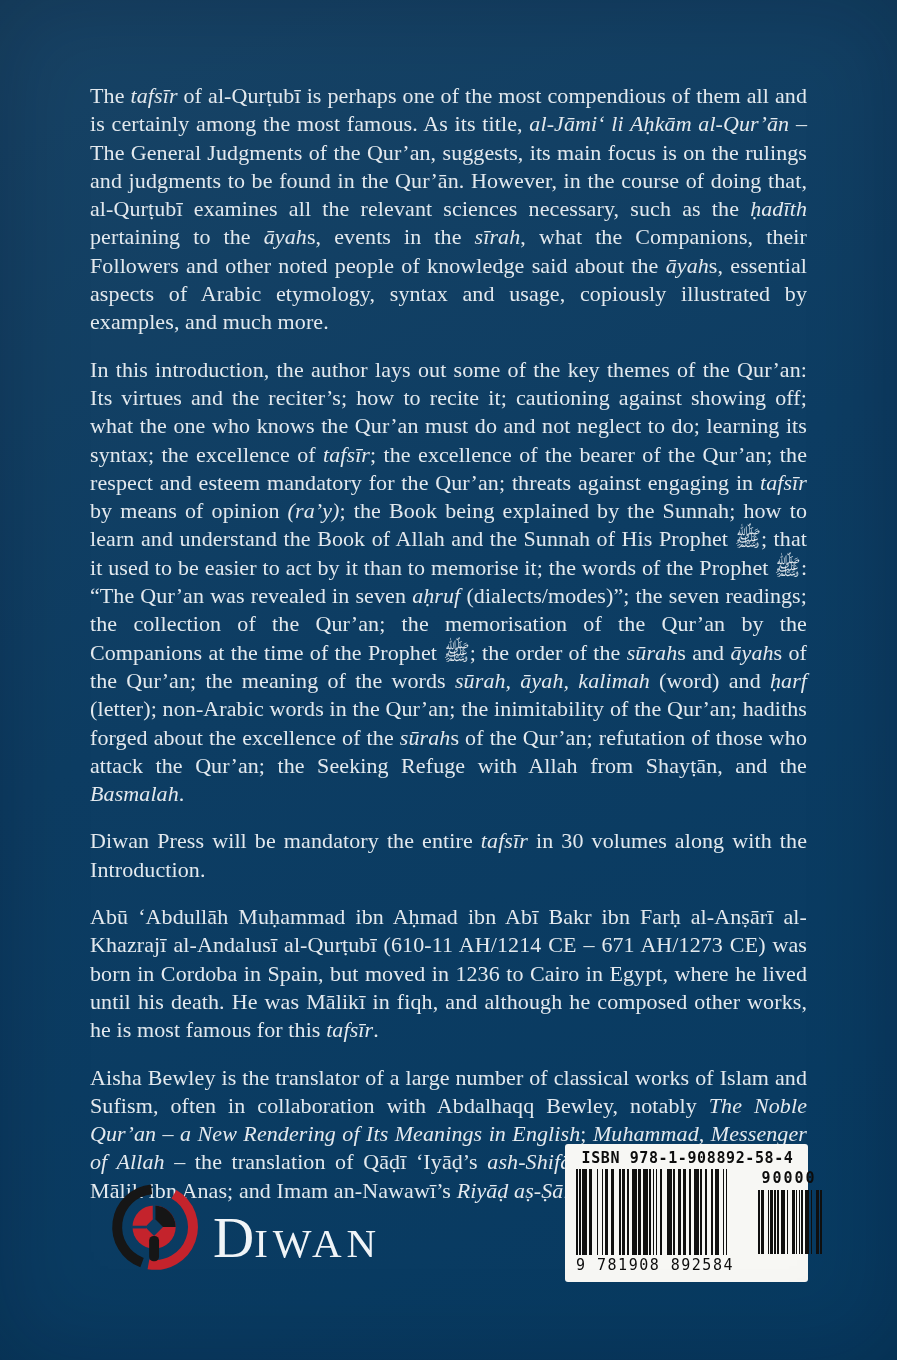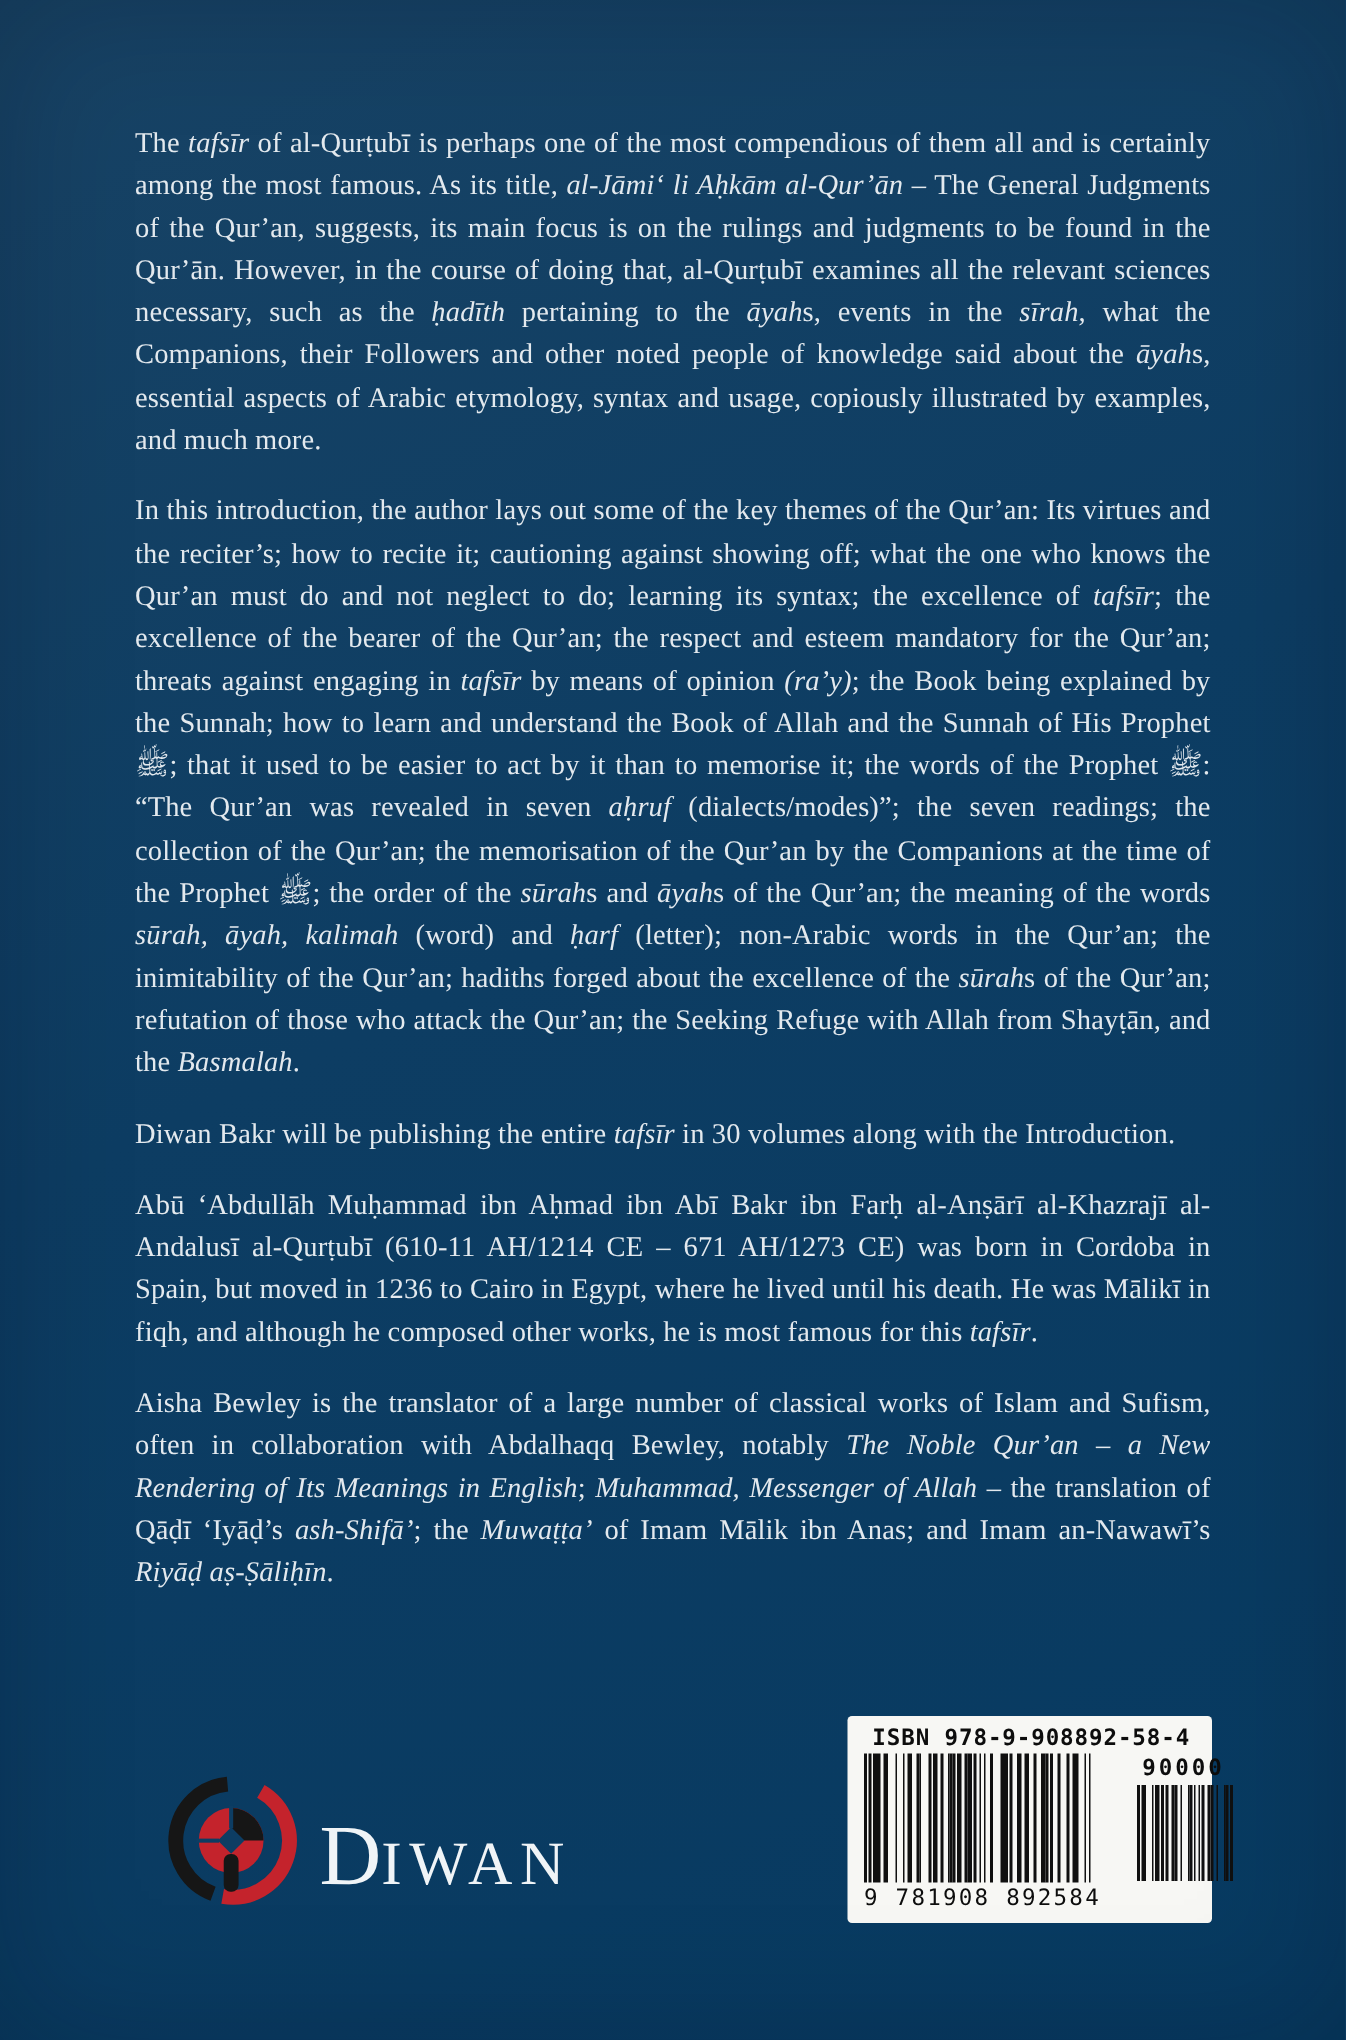--- a/index.html
+++ b/index.html
@@ -20,21 +20,21 @@
     position: absolute; inset: 0;
     box-shadow: inset 0 0 90px rgba(0,8,24,0.22);
     pointer-events: none;
   }
   .text-block {
     position: absolute;
     left: 90px; top: 82px; width: 717px;
   }
   p.para {
     margin: 0 0 19px 0;
-    font-size: 19px;
+    font-size: 22px;
     line-height: 28.3px;
     text-align: justify;
     letter-spacing: 0.1px;
   }
   p.para .it { font-style: italic; }
 
   
   .logo {
     position: absolute;
     left: 110px; top: 1182px;
@@ -86,21 +86,21 @@
   .addon-bars { height: 64px; }
 </style>
 </head>
 <body>
 
 <div class="cover">
 
   <div class="text-block">
       <p class="para"><span>The </span><span class="it">tafsīr</span><span> of al-Qurṭubī is perhaps one of the most compendious of them all and is certainly among the most famous. As its title, </span><span class="it">al-Jāmi‘ li Aḥkām al-Qur’ān</span><span> – The General Judgments of the Qur’an, suggests, its main focus is on the rulings and judgments to be found in the Qur’ān. However, in the course of doing that, al-Qurṭubī examines all the relevant sciences necessary, such as the </span><span class="it">ḥadīth</span><span> pertaining to the </span><span class="it">āyah</span><span>s</span><span>, events in the </span><span class="it">sīrah</span><span>, what the Companions, their Followers and other noted people of knowledge said about the </span><span class="it">āyah</span><span>s</span><span>, essential aspects of Arabic etymology, syntax and usage, copiously illustrated by examples, and much more.</span></p>
       <p class="para"><span>In this introduction, the author lays out some of the key themes of the Qur’an: Its virtues and the reciter’s; how to recite it; cautioning against showing off; what the one who knows the Qur’an must do and not neglect to do; learning its syntax; the excellence of </span><span class="it">tafsīr</span><span>; the excellence of the bearer of the Qur’an; the respect and esteem mandatory for the Qur’an; threats against engaging in </span><span class="it">tafsīr</span><span> by means of opinion </span><span class="it">(ra’y)</span><span>; the Book being explained by the Sunnah; how to learn and understand the Book of Allah and the Sunnah of His Prophet ﷺ; that it used to be easier to act by it than to memorise it; the words of the Prophet ﷺ: “The Qur’an was revealed in seven </span><span class="it">aḥruf</span><span> (dialects/modes)”; the seven readings; the collection of the Qur’an; the memorisation of the Qur’an by the Companions at the time of the Prophet ﷺ; the order of the </span><span class="it">sūrah</span><span>s</span><span> and </span><span class="it">āyah</span><span>s</span><span> of the Qur’an; the meaning of the words </span><span class="it">sūrah, āyah, kalimah</span><span> (word) and </span><span class="it">ḥarf</span><span> (letter); non-Arabic words in the Qur’an; the inimitability of the Qur’an; hadiths forged about the excellence of the </span><span class="it">sūrah</span><span>s</span><span> of the Qur’an; refutation of those who attack the Qur’an; the Seeking Refuge with Allah from Shayṭān, and the </span><span class="it">Basmalah</span><span>.</span></p>
-      <p class="para"><span>Diwan Bakr will be publishing the entire </span><span class="it">tafsīr</span><span> in 30 volumes along with the Introduction.</span></p>
+      <p class="para"><span>Diwan Press will be mandatory the entire </span><span class="it">tafsīr</span><span> in 30 volumes along with the Introduction.</span></p>
       <p class="para"><span>Abū ‘Abdullāh Muḥammad ibn Aḥmad ibn Abī Bakr ibn Farḥ  al-Anṣārī al-Khazrajī al-Andalusī al-Qurṭubī (610-11 AH/1214 CE – 671 AH/1273 CE) was born in Cordoba in Spain, but moved in 1236 to Cairo in Egypt, where he lived until his death. He was Mālikī in fiqh, and although he composed other works, he is most famous for this </span><span class="it">tafsīr</span><span>.</span></p>
       <p class="para"><span>Aisha Bewley is the translator of a large number of classical works of Islam and Sufism, often in collaboration with Abdalhaqq Bewley, notably </span><span class="it">The Noble Qur’an – a New Rendering of Its Meanings in English</span><span>; </span><span class="it">Muhammad, Messenger of Allah</span><span> – the translation of Qāḍī ‘Iyāḍ’s </span><span class="it">ash-Shifā’</span><span>; the </span><span class="it">Muwaṭṭa’</span><span> of Imam Mālik ibn Anas; and Imam an-Nawawī’s </span><span class="it">Riyāḍ aṣ-Ṣāliḥīn</span><span>.</span></p>
     </div>
 
   <div class="logo">
     <svg class="logo-emblem" viewBox="0 0 100 100" aria-hidden="true">
       <path d="M 46.3 8.2 A 42 42 0 0 0 35.6 89.5" stroke="#161616" stroke-width="11" fill="none"></path>
       <path d="M 71 13.6 A 42 42 0 0 1 42.7 91.4" stroke="#c4232c" stroke-width="11" fill="none"></path>
       <circle cx="49" cy="50" r="24" fill="#c4232c"></circle>
       <path d="M 49 50 L 49 26 A 24 24 0 0 1 73 50 Z" fill="#161616"></path>
@@ -108,21 +108,21 @@
       <rect x="42" y="43" width="14" height="14" fill="#0d3d63" transform="rotate(45 49 50)"></rect>
       <rect x="23" y="48.6" width="17" height="3" fill="#0d3d63"></rect>
       <rect x="47.5" y="24" width="3" height="17" fill="#0d3d63"></rect>
     </svg>
     <div class="logo-text">
       <div class="logo-row row1"><span class="lead">D</span><span class="rest">iwan</span></div>
     </div>
   </div>
 
   <div class="barcode-box">
-    <div class="isbn-line">ISBN 978-9-908892-58-4</div>
+    <div class="isbn-line">ISBN 978-1-908892-58-4</div>
     <div class="bc-body">
       <div class="bc-main">
         <div class="bars main-bars"><i style="display: inline-block; height: 100%; width: 1.6px; background: rgb(16, 16, 16);"></i><i style="display: inline-block; height: 100%; width: 1.6px; background: transparent;"></i><i style="display: inline-block; height: 100%; width: 1.6px; background: rgb(16, 16, 16);"></i><i style="display: inline-block; height: 100%; width: 1.6px; background: transparent;"></i><i style="display: inline-block; height: 100%; width: 1.6px; background: rgb(16, 16, 16);"></i><i style="display: inline-block; height: 100%; width: 1.6px; background: rgb(16, 16, 16);"></i><i style="display: inline-block; height: 100%; width: 1.6px; background: rgb(16, 16, 16);"></i><i style="display: inline-block; height: 100%; width: 1.6px; background: transparent;"></i><i style="display: inline-block; height: 100%; width: 1.6px; background: rgb(16, 16, 16);"></i><i style="display: inline-block; height: 100%; width: 1.6px; background: rgb(16, 16, 16);"></i><i style="display: inline-block; height: 100%; width: 1.6px; background: transparent;"></i><i style="display: inline-block; height: 100%; width: 1.6px; background: transparent;"></i><i style="display: inline-block; height: 100%; width: 1.6px; background: transparent;"></i><i style="display: inline-block; height: 100%; width: 1.6px; background: rgb(16, 16, 16);"></i><i style="display: inline-block; height: 100%; width: 1.6px; background: transparent;"></i><i style="display: inline-block; height: 100%; width: 1.6px; background: transparent;"></i><i style="display: inline-block; height: 100%; width: 1.6px; background: rgb(16, 16, 16);"></i><i style="display: inline-block; height: 100%; width: 1.6px; background: transparent;"></i><i style="display: inline-block; height: 100%; width: 1.6px; background: rgb(16, 16, 16);"></i><i style="display: inline-block; height: 100%; width: 1.6px; background: rgb(16, 16, 16);"></i><i style="display: inline-block; height: 100%; width: 1.6px; background: transparent;"></i><i style="display: inline-block; height: 100%; width: 1.6px; background: transparent;"></i><i style="display: inline-block; height: 100%; width: 1.6px; background: rgb(16, 16, 16);"></i><i style="display: inline-block; height: 100%; width: 1.6px; background: rgb(16, 16, 16);"></i><i style="display: inline-block; height: 100%; width: 1.6px; background: transparent;"></i><i style="display: inline-block; height: 100%; width: 1.6px; background: transparent;"></i><i style="display: inline-block; height: 100%; width: 1.6px; background: transparent;"></i><i style="display: inline-block; height: 100%; width: 1.6px; background: rgb(16, 16, 16);"></i><i style="display: inline-block; height: 100%; width: 1.6px; background: transparent;"></i><i style="display: inline-block; height: 100%; width: 1.6px; background: rgb(16, 16, 16);"></i><i style="display: inline-block; height: 100%; width: 1.6px; background: rgb(16, 16, 16);"></i><i style="display: inline-block; height: 100%; width: 1.6px; background: transparent;"></i><i style="display: inline-block; height: 100%; width: 1.6px; background: rgb(16, 16, 16);"></i><i style="display: inline-block; height: 100%; width: 1.6px; background: transparent;"></i><i style="display: inline-block; height: 100%; width: 1.6px; background: transparent;"></i><i style="display: inline-block; height: 100%; width: 1.6px; background: rgb(16, 16, 16);"></i><i style="display: inline-block; height: 100%; width: 1.6px; background: rgb(16, 16, 16);"></i><i style="display: inline-block; height: 100%; width: 1.6px; background: rgb(16, 16, 16);"></i><i style="display: inline-block; height: 100%; width: 1.6px; background: transparent;"></i><i style="display: inline-block; height: 100%; width: 1.6px; background: rgb(16, 16, 16);"></i><i style="display: inline-block; height: 100%; width: 1.6px; background: rgb(16, 16, 16);"></i><i style="display: inline-block; height: 100%; width: 1.6px; background: transparent;"></i><i style="display: inline-block; height: 100%; width: 1.6px; background: rgb(16, 16, 16);"></i><i style="display: inline-block; height: 100%; width: 1.6px; background: rgb(16, 16, 16);"></i><i style="display: inline-block; height: 100%; width: 1.6px; background: rgb(16, 16, 16);"></i><i style="display: inline-block; height: 100%; width: 1.6px; background: transparent;"></i><i style="display: inline-block; height: 100%; width: 1.6px; background: rgb(16, 16, 16);"></i><i style="display: inline-block; height: 100%; width: 1.6px; background: transparent;"></i><i style="display: inline-block; height: 100%; width: 1.6px; background: rgb(16, 16, 16);"></i><i style="display: inline-block; height: 100%; width: 1.6px; background: transparent;"></i><i style="display: inline-block; height: 100%; width: 1.6px; background: rgb(16, 16, 16);"></i><i style="display: inline-block; height: 100%; width: 1.6px; background: transparent;"></i><i style="display: inline-block; height: 100%; width: 1.6px; background: transparent;"></i><i style="display: inline-block; height: 100%; width: 1.6px; background: rgb(16, 16, 16);"></i><i style="display: inline-block; height: 100%; width: 1.6px; background: transparent;"></i><i style="display: inline-block; height: 100%; width: 1.6px; background: transparent;"></i><i style="display: inline-block; height: 100%; width: 1.6px; background: transparent;"></i><i style="display: inline-block; height: 100%; width: 1.6px; background: rgb(16, 16, 16);"></i><i style="display: inline-block; height: 100%; width: 1.6px; background: rgb(16, 16, 16);"></i><i style="display: inline-block; height: 100%; width: 1.6px; background: rgb(16, 16, 16);"></i><i style="display: inline-block; height: 100%; width: 1.6px; background: transparent;"></i><i style="display: inline-block; height: 100%; width: 1.6px; background: rgb(16, 16, 16);"></i><i style="display: inline-block; height: 100%; width: 1.6px; background: transparent;"></i><i style="display: inline-block; height: 100%; width: 1.6px; background: transparent;"></i><i style="display: inline-block; height: 100%; width: 1.6px; background: rgb(16, 16, 16);"></i><i style="display: inline-block; height: 100%; width: 1.6px; background: rgb(16, 16, 16);"></i><i style="display: inline-block; height: 100%; width: 1.6px; background: transparent;"></i><i style="display: inline-block; height: 100%; width: 1.6px; background: rgb(16, 16, 16);"></i><i style="display: inline-block; height: 100%; width: 1.6px; background: rgb(16, 16, 16);"></i><i style="display: inline-block; height: 100%; width: 1.6px; background: transparent;"></i><i style="display: inline-block; height: 100%; width: 1.6px; background: transparent;"></i><i style="display: inline-block; height: 100%; width: 1.6px; background: rgb(16, 16, 16);"></i><i style="display: inline-block; height: 100%; width: 1.6px; background: transparent;"></i><i style="display: inline-block; height: 100%; width: 1.6px; background: transparent;"></i><i style="display: inline-block; height: 100%; width: 1.6px; background: rgb(16, 16, 16);"></i><i style="display: inline-block; height: 100%; width: 1.6px; background: rgb(16, 16, 16);"></i><i style="display: inline-block; height: 100%; width: 1.6px; background: rgb(16, 16, 16);"></i><i style="display: inline-block; height: 100%; width: 1.6px; background: transparent;"></i><i style="display: inline-block; height: 100%; width: 1.6px; background: rgb(16, 16, 16);"></i><i style="display: inline-block; height: 100%; width: 1.6px; background: transparent;"></i><i style="display: inline-block; height: 100%; width: 1.6px; background: transparent;"></i><i style="display: inline-block; height: 100%; width: 1.6px; background: rgb(16, 16, 16);"></i><i style="display: inline-block; height: 100%; width: 1.6px; background: transparent;"></i><i style="display: inline-block; height: 100%; width: 1.6px; background: transparent;"></i><i style="display: inline-block; height: 100%; width: 1.6px; background: transparent;"></i><i style="display: inline-block; height: 100%; width: 1.6px; background: rgb(16, 16, 16);"></i><i style="display: inline-block; height: 100%; width: 1.6px; background: transparent;"></i><i style="display: inline-block; height: 100%; width: 1.6px; background: rgb(16, 16, 16);"></i><i style="display: inline-block; height: 100%; width: 1.6px; background: rgb(16, 16, 16);"></i><i style="display: inline-block; height: 100%; width: 1.6px; background: rgb(16, 16, 16);"></i><i style="display: inline-block; height: 100%; width: 1.6px; background: transparent;"></i><i style="display: inline-block; height: 100%; width: 1.6px; background: transparent;"></i><i style="display: inline-block; height: 100%; width: 1.6px; background: rgb(16, 16, 16);"></i><i style="display: inline-block; height: 100%; width: 1.6px; background: transparent;"></i><i style="display: inline-block; height: 100%; width: 1.6px; background: rgb(16, 16, 16);"></i></div>
         <div class="bc-digits">9 781908 892584</div>
       </div>
       <div class="bc-addon">
         <div class="addon-num">90000</div>
         <div class="bars addon-bars"><i style="display: inline-block; height: 100%; width: 1.35px; background: transparent;"></i><i style="display: inline-block; height: 100%; width: 1.35px; background: rgb(16, 16, 16);"></i><i style="display: inline-block; height: 100%; width: 1.35px; background: transparent;"></i><i style="display: inline-block; height: 100%; width: 1.35px; background: rgb(16, 16, 16);"></i><i style="display: inline-block; height: 100%; width: 1.35px; background: rgb(16, 16, 16);"></i><i style="display: inline-block; height: 100%; width: 1.35px; background: transparent;"></i><i style="display: inline-block; height: 100%; width: 1.35px; background: transparent;"></i><i style="display: inline-block; height: 100%; width: 1.35px; background: transparent;"></i><i style="display: inline-block; height: 100%; width: 1.35px; background: rgb(16, 16, 16);"></i><i style="display: inline-block; height: 100%; width: 1.35px; background: transparent;"></i><i style="display: inline-block; height: 100%; width: 1.35px; background: rgb(16, 16, 16);"></i><i style="display: inline-block; height: 100%; width: 1.35px; background: rgb(16, 16, 16);"></i><i style="display: inline-block; height: 100%; width: 1.35px; background: transparent;"></i><i style="display: inline-block; height: 100%; width: 1.35px; background: rgb(16, 16, 16);"></i><i style="display: inline-block; height: 100%; width: 1.35px; background: transparent;"></i><i style="display: inline-block; height: 100%; width: 1.35px; background: rgb(16, 16, 16);"></i><i style="display: inline-block; height: 100%; width: 1.35px; background: transparent;"></i><i style="display: inline-block; height: 100%; width: 1.35px; background: transparent;"></i><i style="display: inline-block; height: 100%; width: 1.35px; background: rgb(16, 16, 16);"></i><i style="display: inline-block; height: 100%; width: 1.35px; background: rgb(16, 16, 16);"></i><i style="display: inline-block; height: 100%; width: 1.35px; background: rgb(16, 16, 16);"></i><i style="display: inline-block; height: 100%; width: 1.35px; background: transparent;"></i><i style="display: inline-block; height: 100%; width: 1.35px; background: rgb(16, 16, 16);"></i><i style="display: inline-block; height: 100%; width: 1.35px; background: transparent;"></i><i style="display: inline-block; height: 100%; width: 1.35px; background: transparent;"></i><i style="display: inline-block; height: 100%; width: 1.35px; background: transparent;"></i><i style="display: inline-block; height: 100%; width: 1.35px; background: rgb(16, 16, 16);"></i><i style="display: inline-block; height: 100%; width: 1.35px; background: rgb(16, 16, 16);"></i><i style="display: inline-block; height: 100%; width: 1.35px; background: transparent;"></i><i style="display: inline-block; height: 100%; width: 1.35px; background: rgb(16, 16, 16);"></i><i style="display: inline-block; height: 100%; width: 1.35px; background: transparent;"></i><i style="display: inline-block; height: 100%; width: 1.35px; background: rgb(16, 16, 16);"></i><i style="display: inline-block; height: 100%; width: 1.35px; background: transparent;"></i><i style="display: inline-block; height: 100%; width: 1.35px; background: rgb(16, 16, 16);"></i><i style="display: inline-block; height: 100%; width: 1.35px; background: transparent;"></i><i style="display: inline-block; height: 100%; width: 1.35px; background: transparent;"></i><i style="display: inline-block; height: 100%; width: 1.35px; background: rgb(16, 16, 16);"></i><i style="display: inline-block; height: 100%; width: 1.35px; background: rgb(16, 16, 16);"></i><i style="display: inline-block; height: 100%; width: 1.35px; background: rgb(16, 16, 16);"></i><i style="display: inline-block; height: 100%; width: 1.35px; background: transparent;"></i><i style="display: inline-block; height: 100%; width: 1.35px; background: rgb(16, 16, 16);"></i><i style="display: inline-block; height: 100%; width: 1.35px; background: transparent;"></i><i style="display: inline-block; height: 100%; width: 1.35px; background: transparent;"></i><i style="display: inline-block; height: 100%; width: 1.35px; background: transparent;"></i><i style="display: inline-block; height: 100%; width: 1.35px; background: rgb(16, 16, 16);"></i><i style="display: inline-block; height: 100%; width: 1.35px; background: rgb(16, 16, 16);"></i><i style="display: inline-block; height: 100%; width: 1.35px; background: transparent;"></i><i style="display: inline-block; height: 100%; width: 1.35px; background: rgb(16, 16, 16);"></i></div>
       </div>
     </div>

